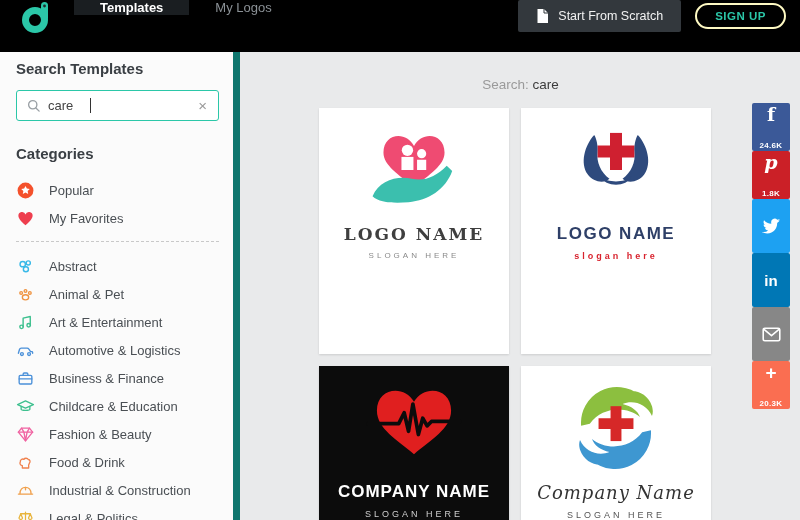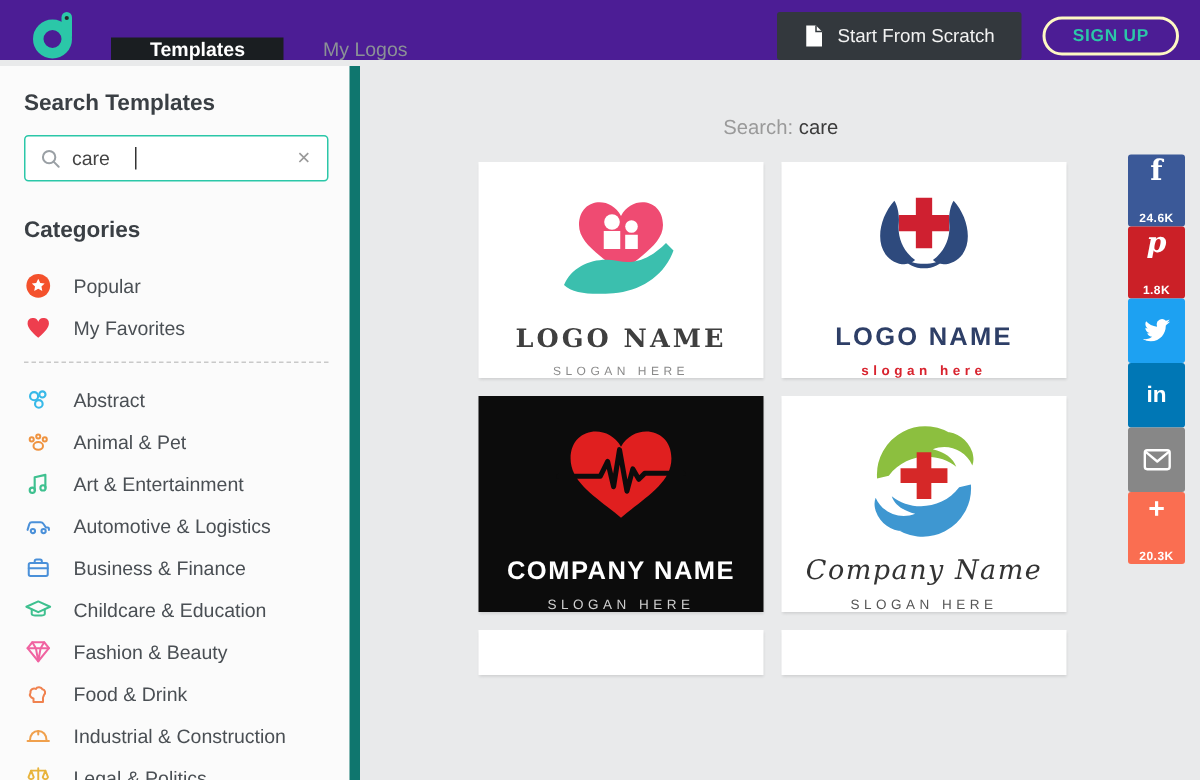--- a/index.html
+++ b/index.html
@@ -1,20 +1,20 @@
 <!DOCTYPE html>
 <html><head>
 <meta charset="utf-8">
 <style>
   * { margin:0; padding:0; box-sizing:border-box; }
   html,body { width:800px; height:520px; overflow:hidden; }
   body { font-family:"Liberation Sans", sans-serif; background:#e9eaeb; position:relative; }
 
   
-  .topbar { position:absolute; top:0; left:0; width:800px; height:40px; background:#4c1d95; display:flex; align-items:flex-end; z-index:30; }
+  .topbar { position:absolute; top:0; left:0; width:800px; height:52px; background:#000000; display:flex; align-items:flex-start; z-index:30; }
   .brand { width:74px; display:flex; align-items:center; justify-content:center; }
   .tab { padding:0 26px; display:flex; align-items:center; font-size:13px; color:#8b9196; cursor:pointer; }
   .tab.active { background:#1a1e21; color:#ffffff; font-weight:bold; }
   .topbar-right { margin-left:auto; display:flex; align-items:center; gap:14px; padding-right:14px; }
   .scratch-btn { background:#33383d; color:#f2f2f2; font-size:12.5px; height:30px; padding:16px 18px; display:flex; align-items:center; gap:9px; border:none; border-radius:2px; cursor:pointer; }
   .signup-btn { background:transparent; color:#2bc7a8; border:2px solid #fef9c3; border-radius:13px; height:26px; padding:0 18px; font-size:11.5px; font-weight:bold; letter-spacing:.5px; cursor:pointer; }
 
   
   .sidebar { position:absolute; top:44px; left:0; width:240px; height:476px; background:#fbfbfb; border-right:7px solid #0f766e; padding:16px 14px 0 16px; overflow:hidden; }
   .side-heading { font-size:15px; font-weight:bold; color:#3a3f44; margin-bottom:13px; }
@@ -25,39 +25,39 @@
   .cat-list { margin-top:14px; }
   .cat-item { display:flex; align-items:center; gap:14px; height:28px; font-size:13px; color:#4a4f54; cursor:pointer; }
   .cat-item .ic { width:19px; height:19px; display:flex; align-items:center; justify-content:center; flex:none; }
   .dashed-divider { border-top:1px dashed #c9c9c9; margin:9px 0 10px 0; }
 
   
   .main { position:absolute; top:44px; left:241px; width:559px; height:476px; overflow:hidden; }
   .search-status { text-align:center; margin-top:33px; font-size:13.5px; color:#9a9a9a; }
   .search-status b { color:#3c3c3c; font-weight:normal; }
   .grid { width:392px; margin:16px 0 0 78px; display:grid; grid-template-columns:190px 190px; gap:12px; }
-  .card { width:190px; height:144px; background:#ffffff; box-shadow:0 1px 2px rgba(0,0,0,.12); display:flex; flex-direction:column; align-items:center; cursor:pointer; }
+  .card { width:190px; height:246px; background:#ffffff; box-shadow:0 1px 2px rgba(0,0,0,.12); display:flex; flex-direction:column; align-items:center; cursor:pointer; }
   .card.dark { background:#0c0c0c; }
   .card svg.logo-art { margin-top:14px; }
   .logo-name { font-size:17px; letter-spacing:2px; margin-top:6px; white-space:nowrap; }
   .logo-slogan { font-size:8px; letter-spacing:3px; margin-top:7px; white-space:nowrap; }
   .c1 .logo-name { font-family:"DejaVu Serif", serif; color:#3f3f3f; font-weight:600; }
   .c1 .logo-slogan { color:#8a8a8a; }
   .c2 .logo-name { color:#2e3f67; font-weight:bold; letter-spacing:1.5px; }
   .c2 .logo-slogan { color:#d8232e; font-weight:bold; font-size:9px; }
   .c3 .logo-name { color:#ffffff; font-weight:bold; letter-spacing:1px; }
   .c3 .logo-slogan { color:#cfcfcf; font-size:9px; }
   .c4 .logo-name { font-family:"DejaVu Serif", serif; font-style:italic; color:#333333; letter-spacing:1px; font-size:18px; }
   .c4 .logo-slogan { color:#555555; font-size:9px; }
   .stub-row { width:392px; margin:12px 0 0 78px; display:grid; grid-template-columns:190px 190px; gap:12px; }
   .stub { height:30px; background:#ffffff; box-shadow:0 1px 2px rgba(0,0,0,.12); }
 
   
   .share-rail { position:absolute; top:103px; right:10px; width:38px; z-index:20; display:flex; flex-direction:column; }
-  .share-btn { width:38px; height:43px; display:flex; flex-direction:column; align-items:center; justify-content:center; color:#fff; cursor:pointer; border-radius:2px; }
+  .share-btn { width:38px; height:54px; display:flex; flex-direction:column; align-items:center; justify-content:center; color:#fff; cursor:pointer; border-radius:2px; }
   .share-btn.counted { height:48px; }
   .share-glyph { font-size:19px; font-weight:bold; line-height:1; }
   .share-glyph.serif { font-family:"DejaVu Serif", serif; }
   .share-count { font-size:8px; font-weight:bold; margin-top:17px; letter-spacing:.3px; }
   .share-in { font-size:15px; font-weight:bold; }
 </style>
 </head>
 <body>
 
 <header class="topbar">

